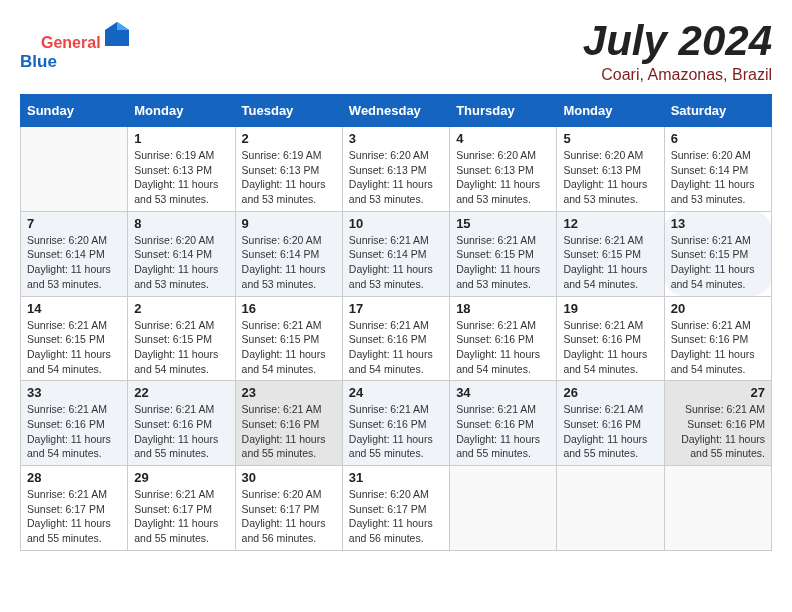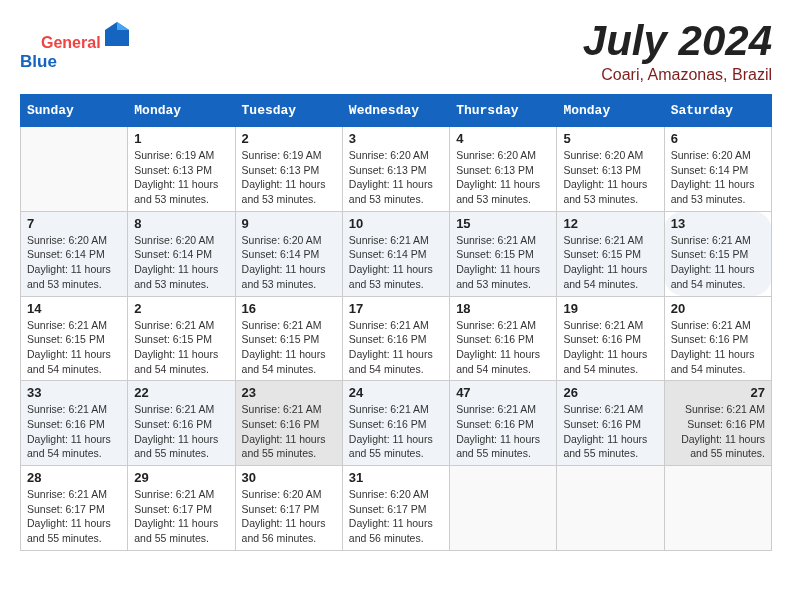--- a/index.html
+++ b/index.html
@@ -46,21 +46,20 @@
       border: 1px solid #ccc;
     }
     .calendar-table th {
       background-color: #1565C0;
       color: white;
       padding: 8px 6px;
       font-size: 13px;
       font-weight: bold;
       text-align: left;
       border: 1px solid #1565C0;
-      font-family: Liberation Mono, monospace;
     }
     .calendar-table td {
       border: 1px solid #ccc;
       vertical-align: top;
       padding: 4px 6px;
       width: calc(100% / 7);
       min-height: 80px;
       font-size: 11px;
       color: #333;
     }
@@ -209,21 +208,21 @@
         </td>
         <td style="background-color: #e5e5e5;">
           <div class="day-number">23</div>
           <div class="day-info">Sunrise: 6:21 AM<br>Sunset: 6:16 PM<br>Daylight: 11 hours and 55 minutes.</div>
         </td>
         <td style="background-color: rgb(240, 244, 249);">
           <div class="day-number">24</div>
           <div class="day-info">Sunrise: 6:21 AM<br>Sunset: 6:16 PM<br>Daylight: 11 hours and 55 minutes.</div>
         </td>
         <td style="background-color: rgb(240, 244, 249);">
-          <div class="day-number">47</div>
+          <div class="day-number">34</div>
           <div class="day-info">Sunrise: 6:21 AM<br>Sunset: 6:16 PM<br>Daylight: 11 hours and 55 minutes.</div>
         </td>
         <td style="background-color: rgb(240, 244, 249);">
           <div class="day-number">26</div>
           <div class="day-info">Sunrise: 6:21 AM<br>Sunset: 6:16 PM<br>Daylight: 11 hours and 55 minutes.</div>
         </td>
         <td style="background-color: #e5e5e5; text-align: right;">
           <div class="day-number">27</div>
           <div class="day-info">Sunrise: 6:21 AM<br>Sunset: 6:16 PM<br>Daylight: 11 hours and 55 minutes.</div>
         </td>

